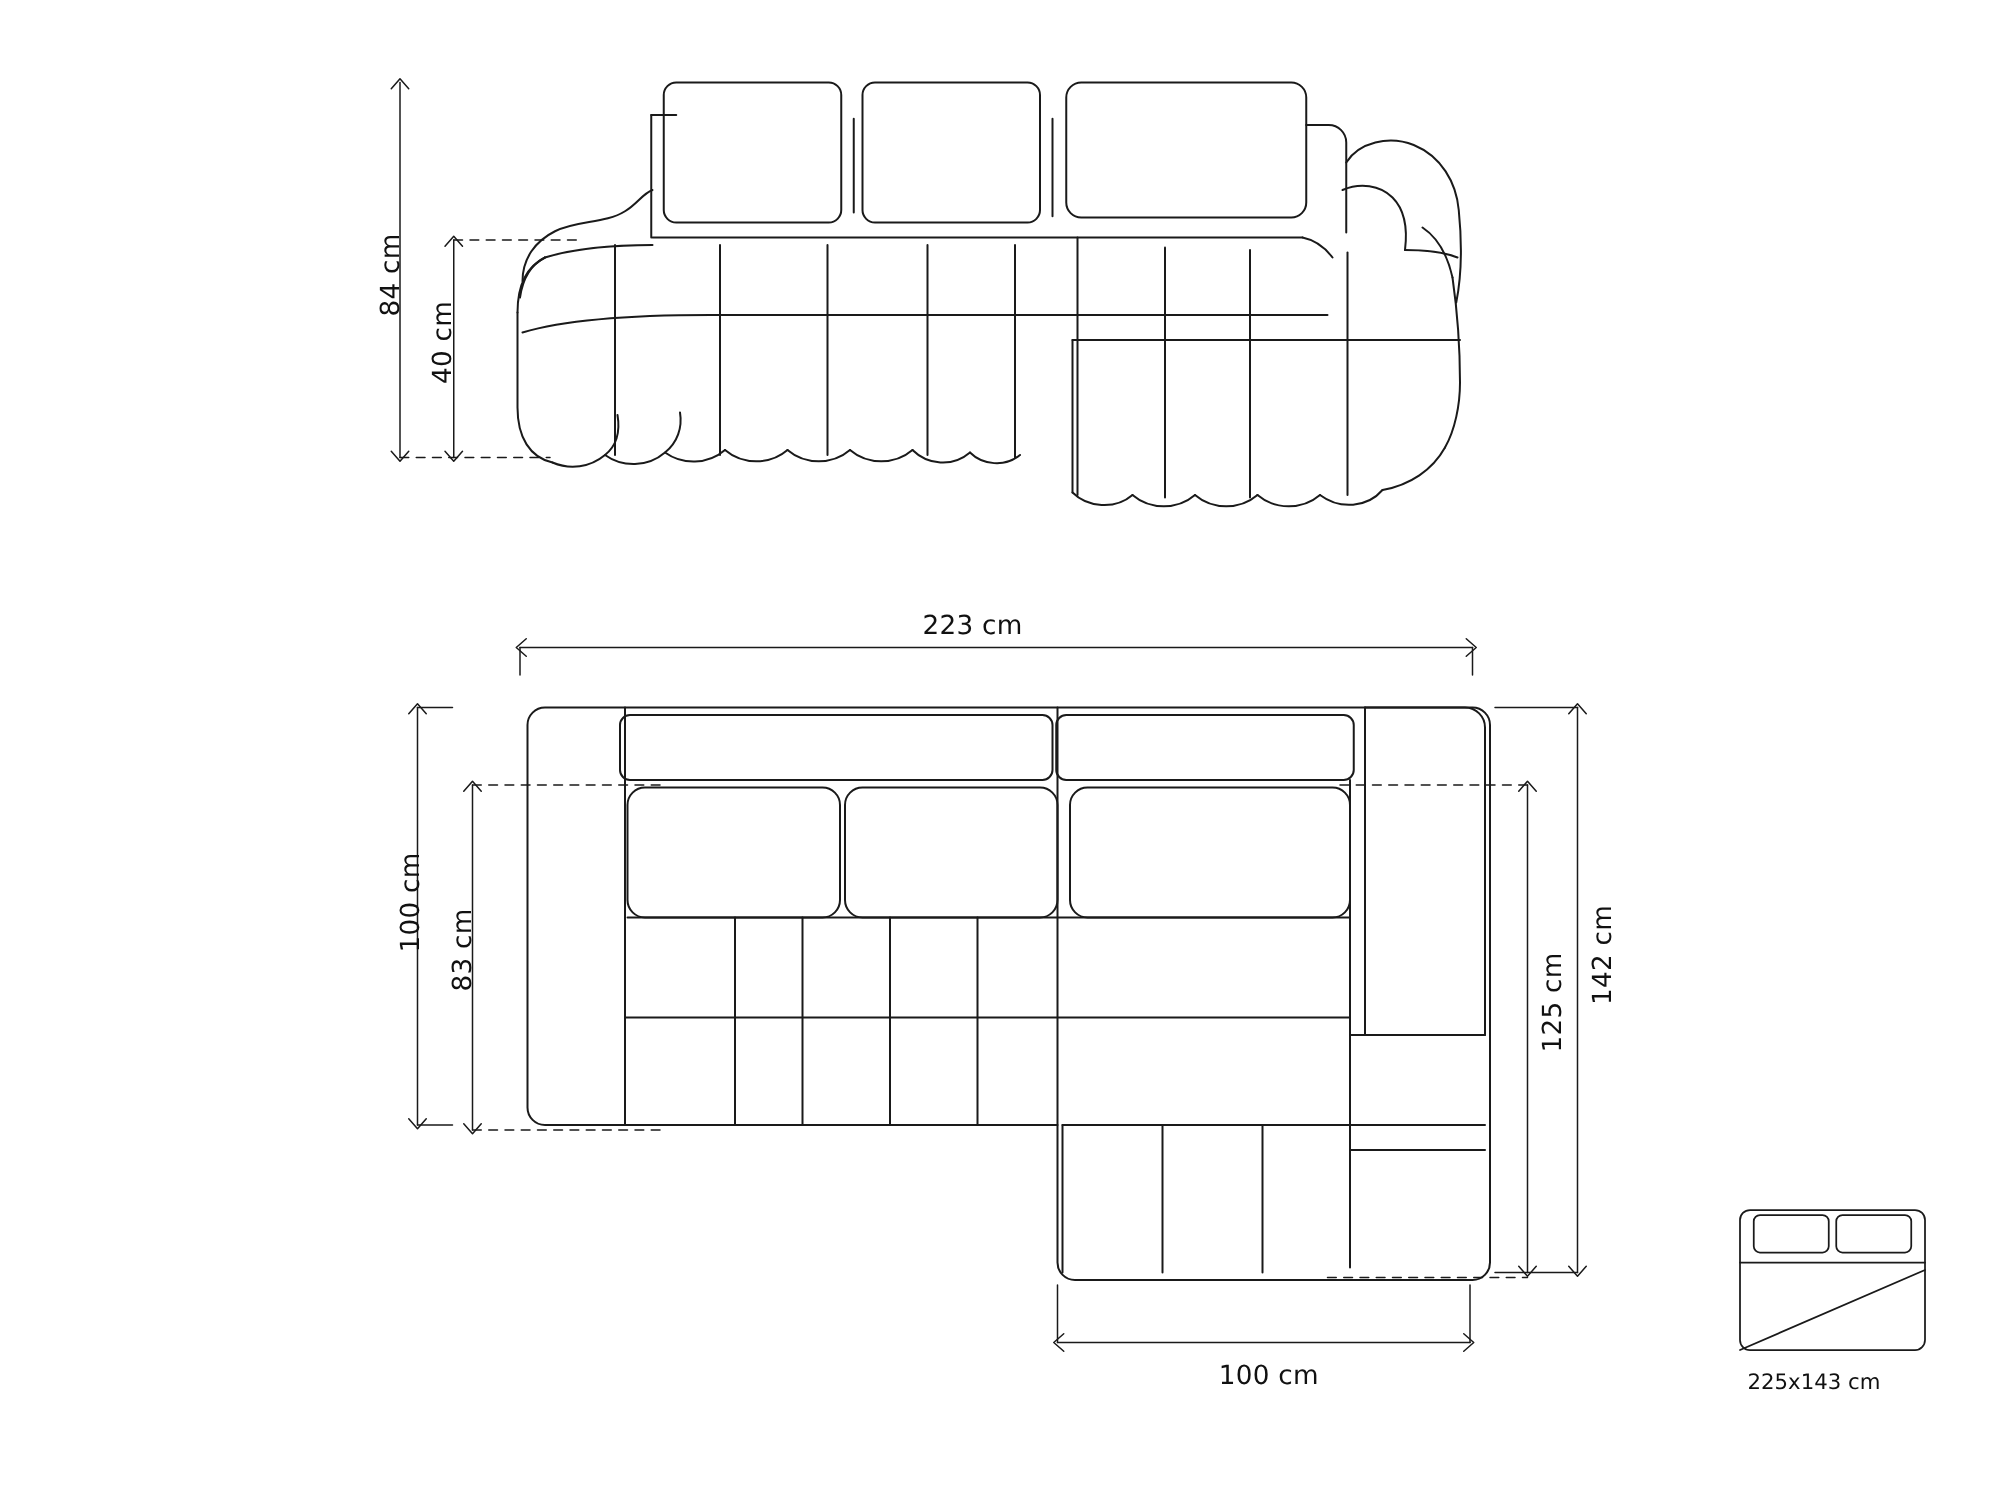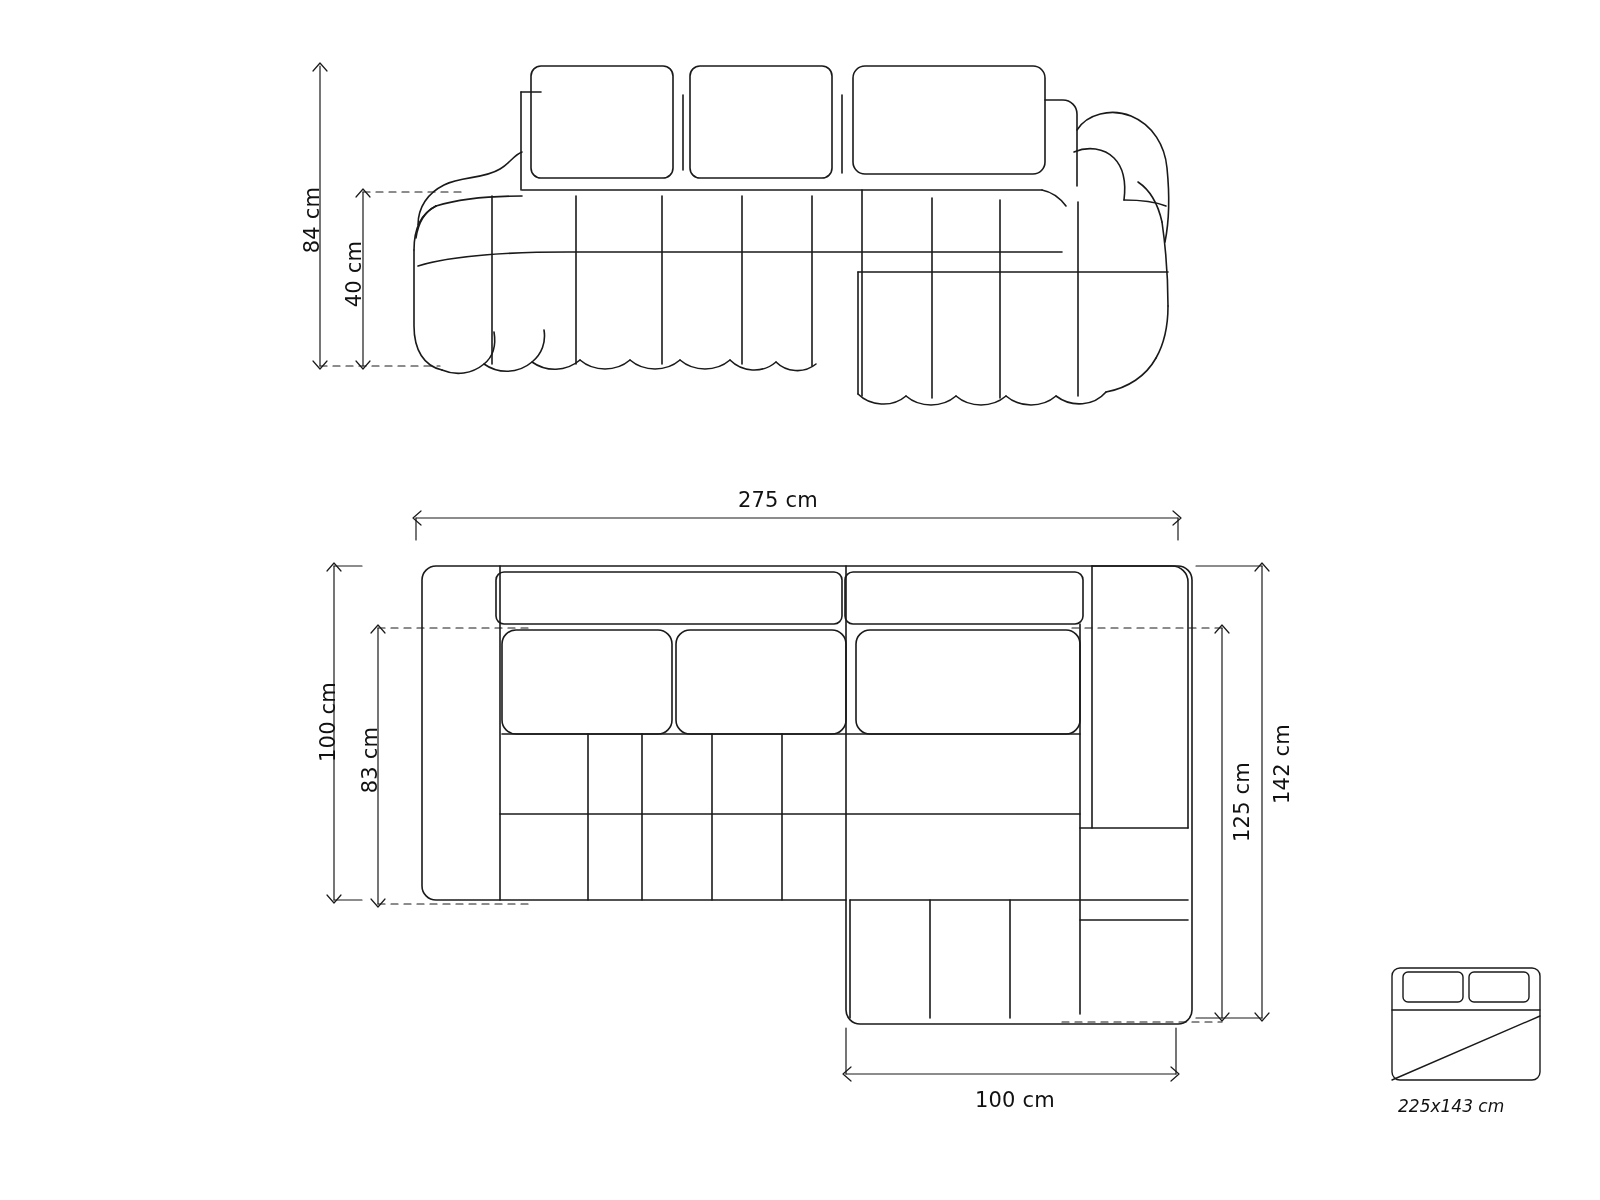--- a/index.html
+++ b/index.html
@@ -205,27 +205,27 @@
         <path d="M1392,1010 h148"></path>
         <path d="M1392,1080 l148,-64"></path>
       </g>
     </g>
   </svg>
 
   <div class="dim-label rot" style="left:272px; top:208px; width:80px; text-align:center;">84 cm</div>
 
   <div class="dim-label rot" style="left:314px; top:262px; width:80px; text-align:center;">40 cm</div>
 
-  <div class="dim-label" style="left:738px; top:488px;">275 cm</div>
+  <div class="dim-label" style="left:738px; top:488px;">223 cm</div>
 
   <div class="dim-label rot" style="left:278px; top:710px; width:100px; text-align:center;">100 cm</div>
 
   <div class="dim-label rot" style="left:325px; top:748px; width:90px; text-align:center;">83 cm</div>
 
   <div class="dim-label rot" style="left:1232px; top:752px; width:100px; text-align:center;">142 cm</div>
 
   <div class="dim-label rot" style="left:1192px; top:790px; width:100px; text-align:center;">125 cm</div>
 
   <div class="dim-label" style="left:975px; top:1088px;">100 cm</div>
 
-  <div class="bed-label" style="left:1398px; top:1096px;font-style:italic;">225x143 cm</div>
+  <div class="bed-label" style="left:1398px; top:1096px;">225x143 cm</div>
 
 </div>
 
 </body></html>

